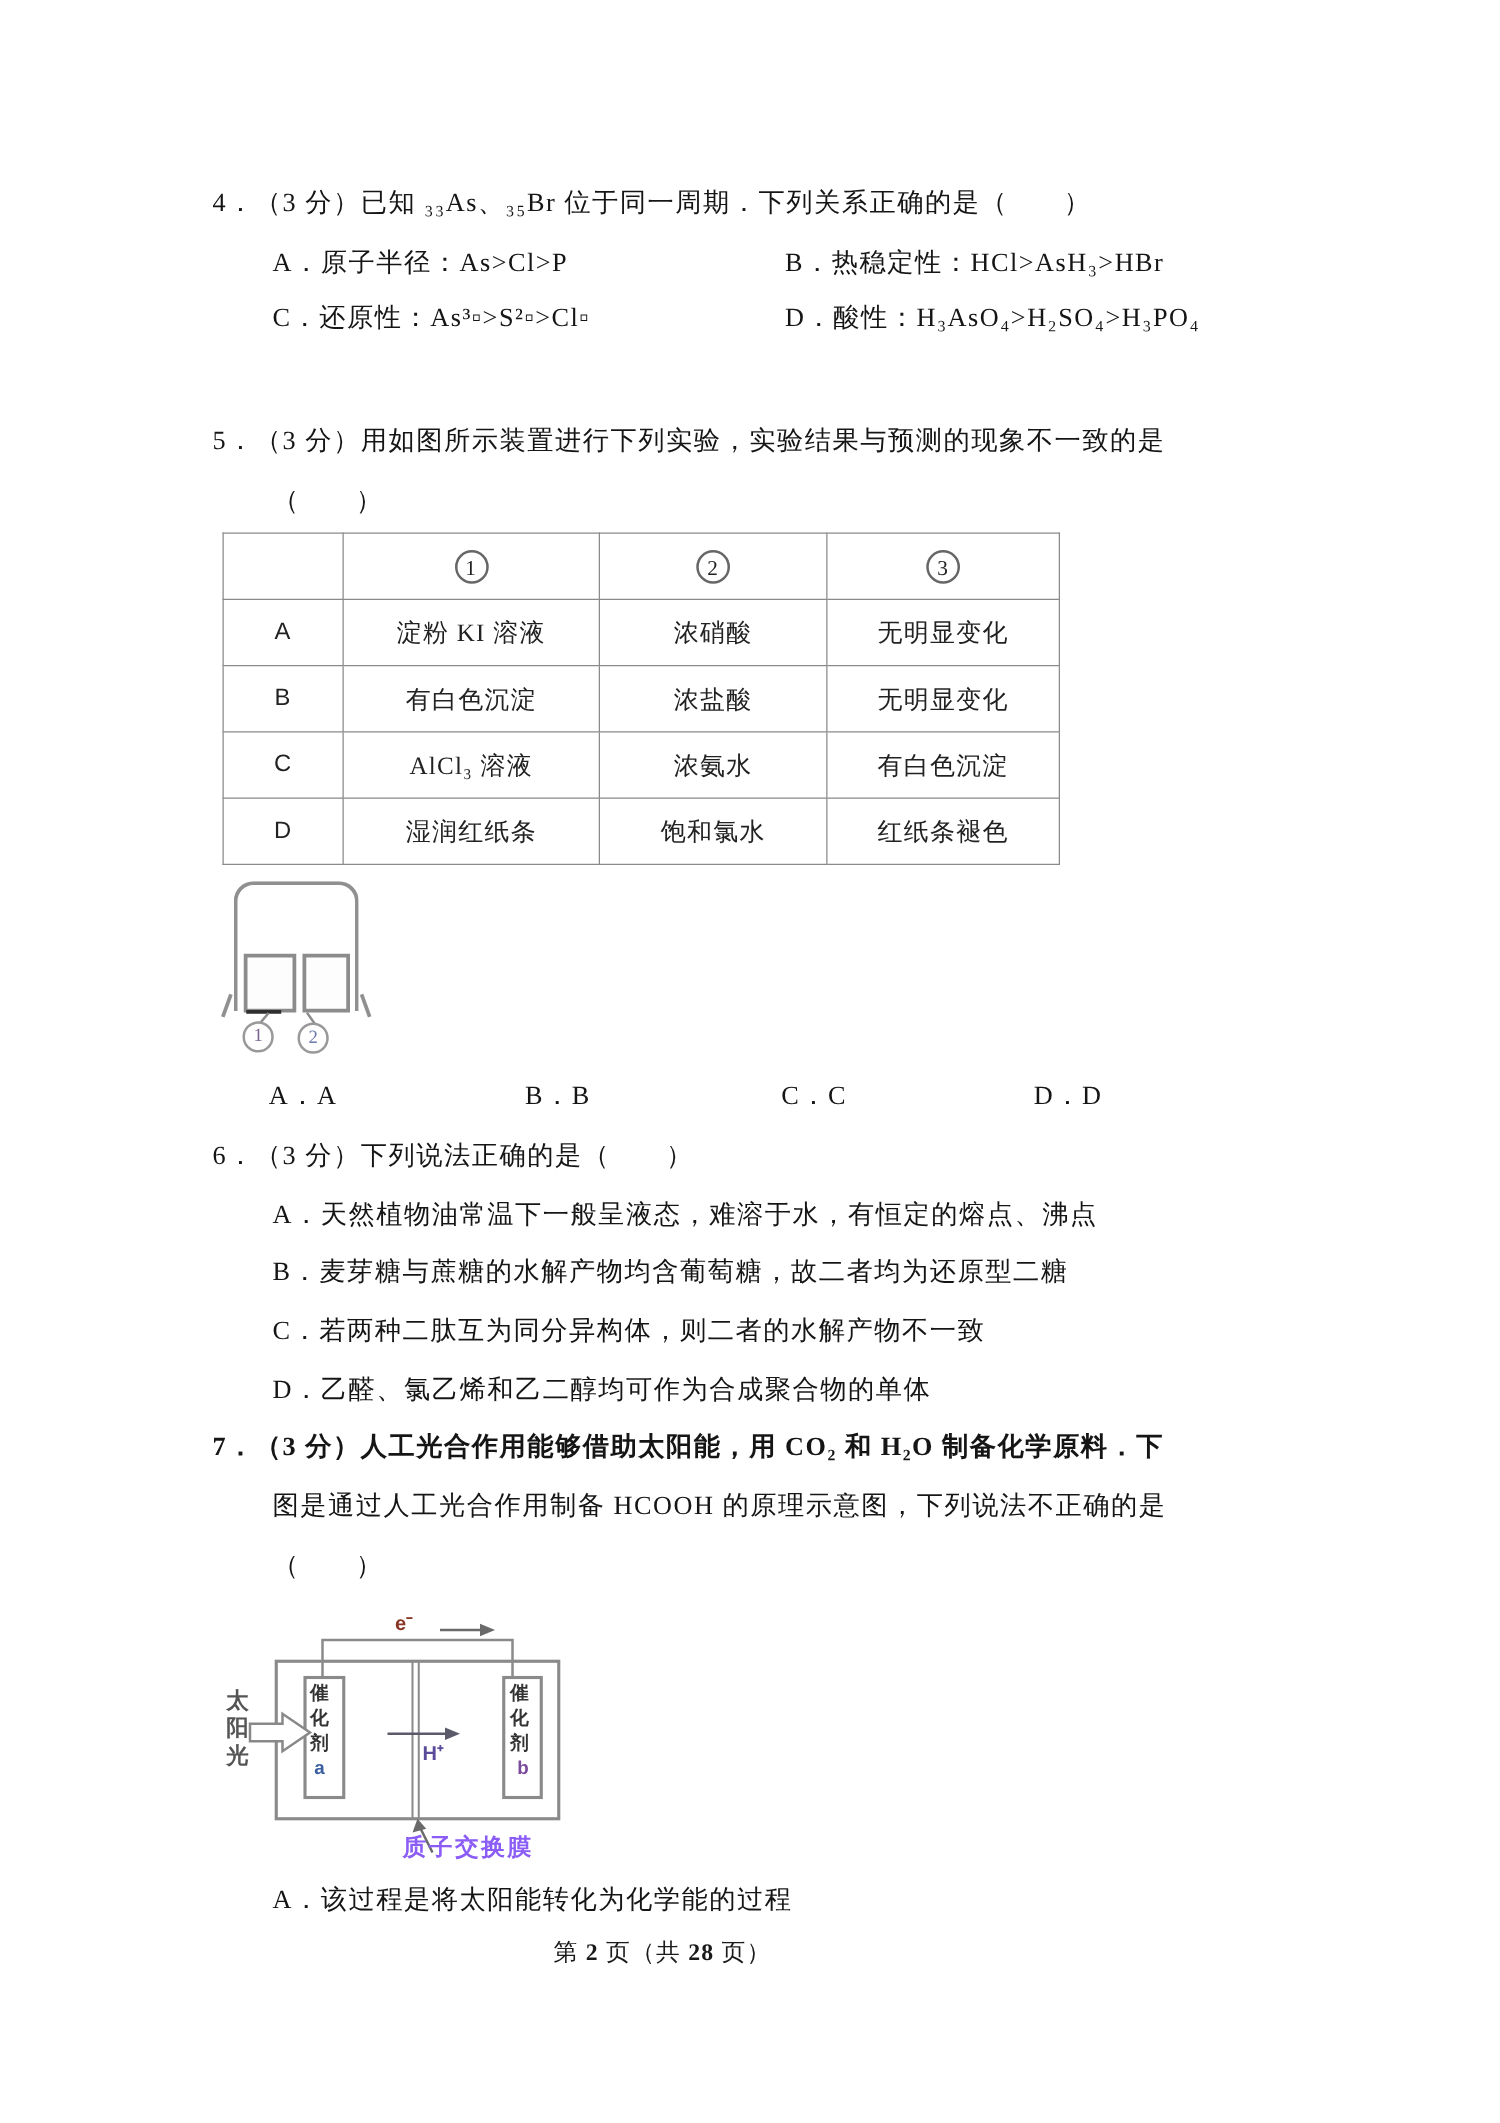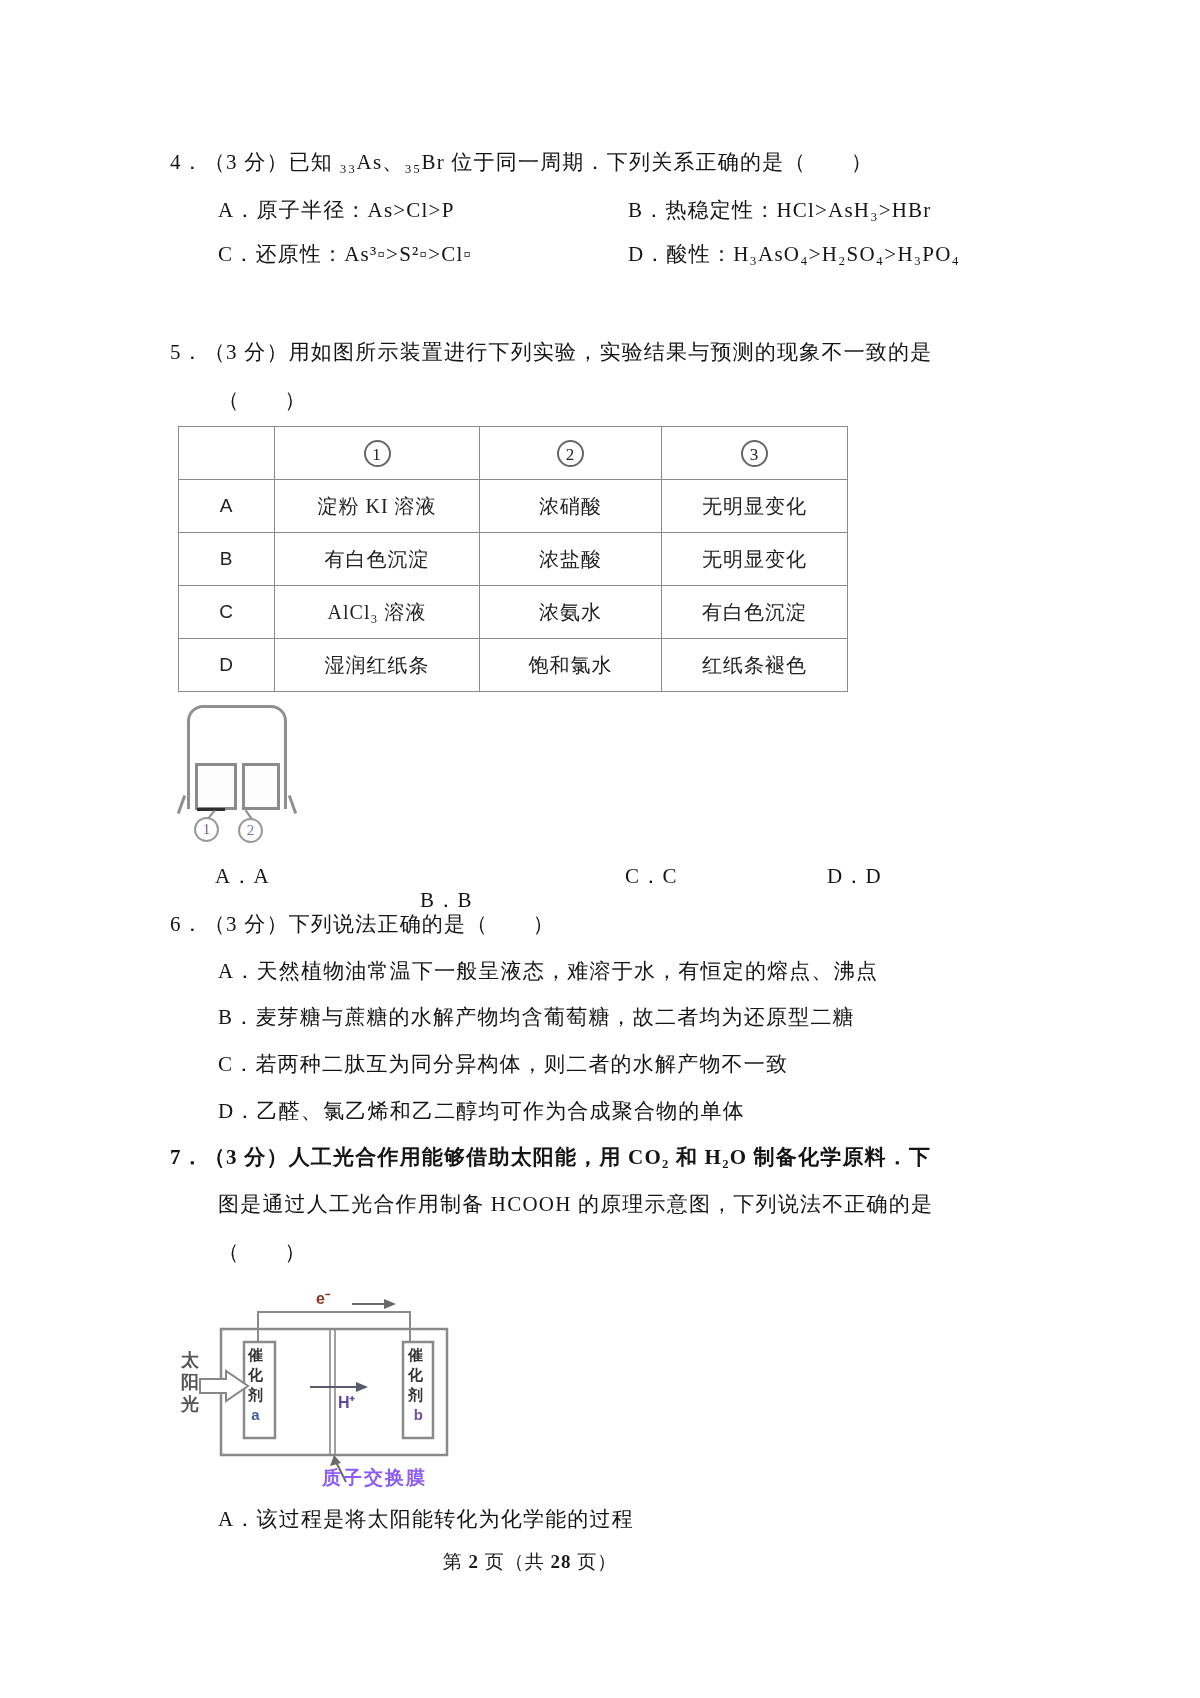--- a/index.html
+++ b/index.html
@@ -79,21 +79,21 @@
     <div class="jarpart" style="left:195px;top:763px;width:42px;height:47px;border:3px solid #8c8c8c;background:#fdfdfd;"></div>
     <div class="jarpart" style="left:242px;top:763px;width:38px;height:47px;border:3px solid #8c8c8c;background:#fdfdfd;"></div>
     <div class="jarpart" style="left:197px;top:808px;width:28px;height:3px;background:#2f2f2f;"></div>
     <div class="jarpart" style="left:210px;top:809px;width:2px;height:12px;background:#8c8c8c;transform:rotate(40deg);"></div>
     <div class="jarpart" style="left:248px;top:809px;width:2px;height:12px;background:#8c8c8c;transform:rotate(-35deg);"></div>
     <div class="numcirc" style="left:194px;top:817px;">1</div>
     <div class="numcirc" style="left:238px;top:818px;color:#6a7aaa;">2</div>
   </div>
 
   <div class="t" style="left:215px;top:862px;">A．A</div>
-  <div class="t" style="left:420px;top:886px;">B．B</div>
+  <div class="t" style="left:420px;top:862px;">B．B</div>
   <div class="t" style="left:625px;top:862px;">C．C</div>
   <div class="t" style="left:827px;top:862px;">D．D</div>
 
   <div class="t" style="left:170px;top:910px;">6．（3 分）下列说法正确的是（　　）</div>
   <div class="t" style="left:218px;top:1003px;">B．麦芽糖与蔗糖的水解产物均含葡萄糖，故二者均为还原型二糖</div>
   <div class="t" style="left:218px;top:957px;">A．天然植物油常温下一般呈液态，难溶于水，有恒定的熔点、沸点</div>
   <div class="t" style="left:218px;top:1050px;">C．若两种二肽互为同分异构体，则二者的水解产物不一致</div>
   <div class="t" style="left:218px;top:1097px;">D．乙醛、氯乙烯和乙二醇均可作为合成聚合物的单体</div>
 
   <div class="t" style="left:170px;top:1143px;font-weight:bold;">7．（3 分）人工光合作用能够借助太阳能，用 CO₂ 和 H₂O 制备化学原料．下</div>

